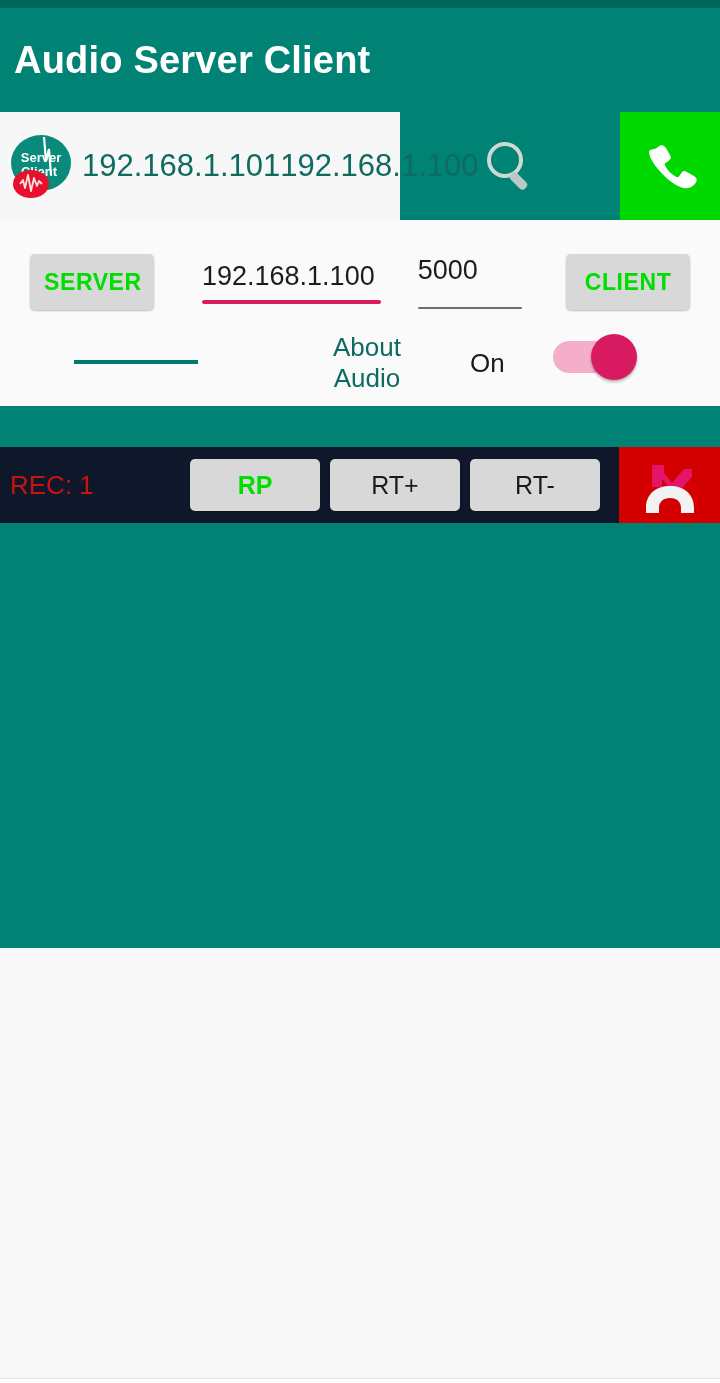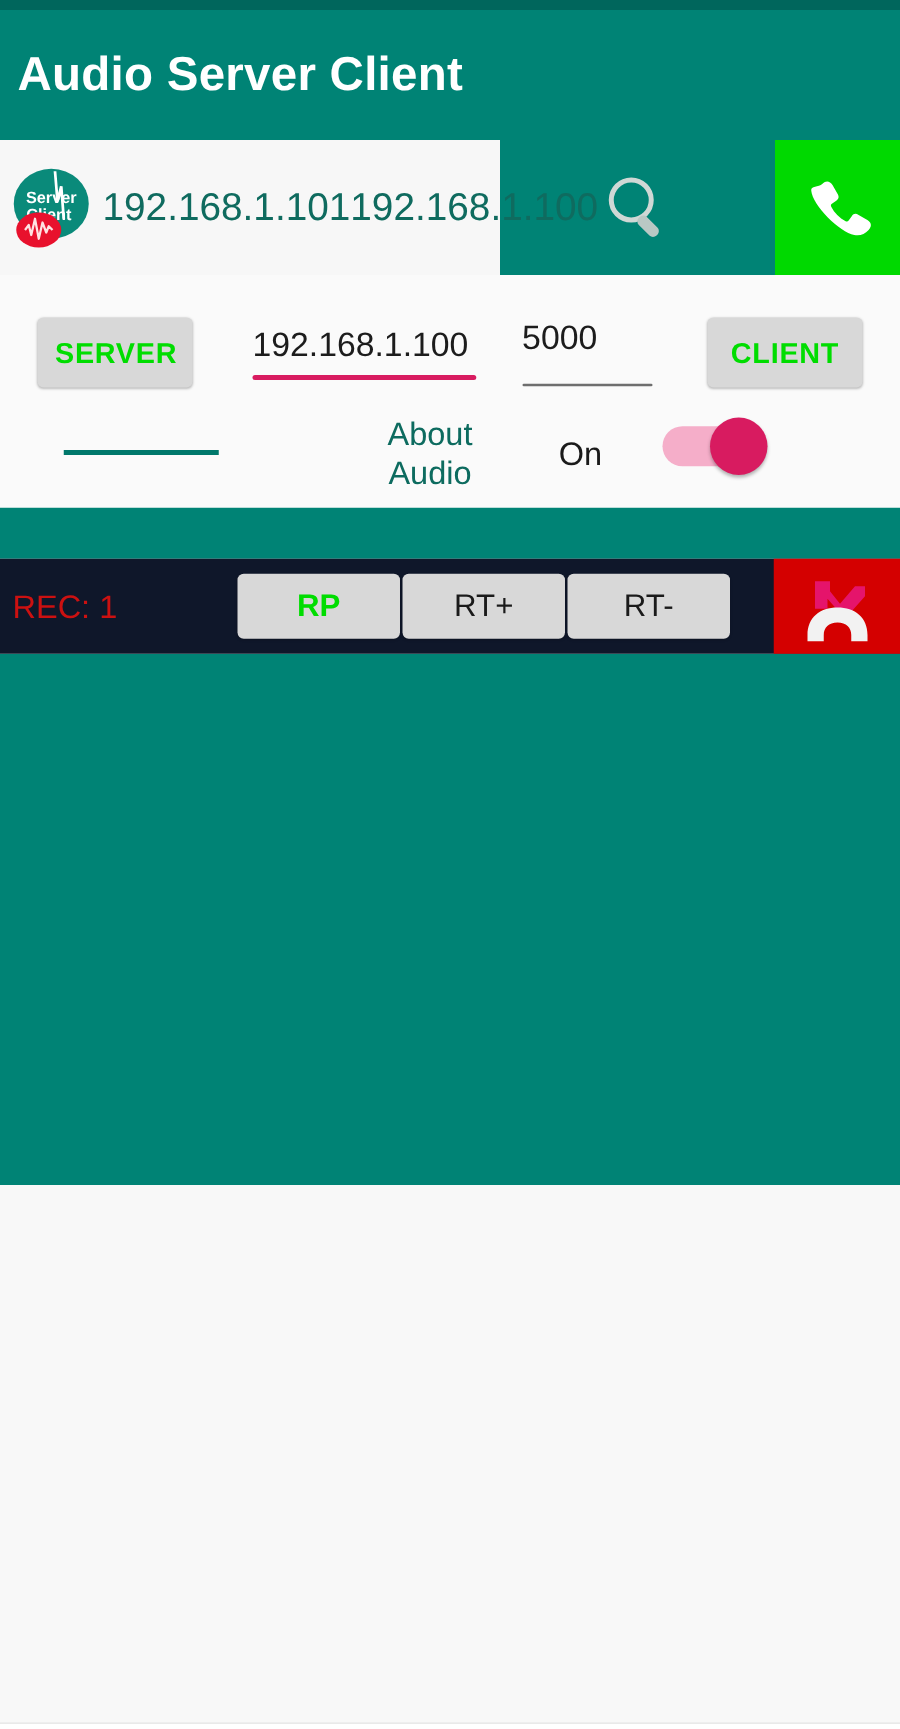--- a/index.html
+++ b/index.html
@@ -141,21 +141,21 @@
   }
   .field.ip-field { width: 185px; margin-left: 48px; }
   .field.ip-field .ul { background: #d81b60; }
   .field.port-field { width: 108px; margin-left: 37px; gap: 13px; }
   .field.port-field .ul { background: #6e6e6e; height: 2px; }
 
   .row-2 {
     display: flex;
     align-items: flex-start;
     height: 86px;
-    padding: 12px 30px 0 13px;
+    padding: 12px 30px 0 36px;
     box-sizing: border-box;
   }
   .spinner-blank {
     width: 170px;
     margin-left: 38px;
     margin-top: 28px;
     position: relative;
   }
   .spinner-blank .line {
     height: 4px;
@@ -216,21 +216,21 @@
     position: relative;
   }
   .rec-label {
     color: #cc1111;
     font-size: 26px;
     margin-left: 10px;
     width: 180px;
   }
   .rec-btns {
     display: flex;
-    gap: 2px;
+    gap: 10px;
     align-items: center;
   }
   .rec-btn {
     background: #d8d8d8;
     border: none;
     border-radius: 5px;
     width: 130px;
     height: 52px;
     font-family: "Liberation Sans", sans-serif;
     font-size: 25px;

